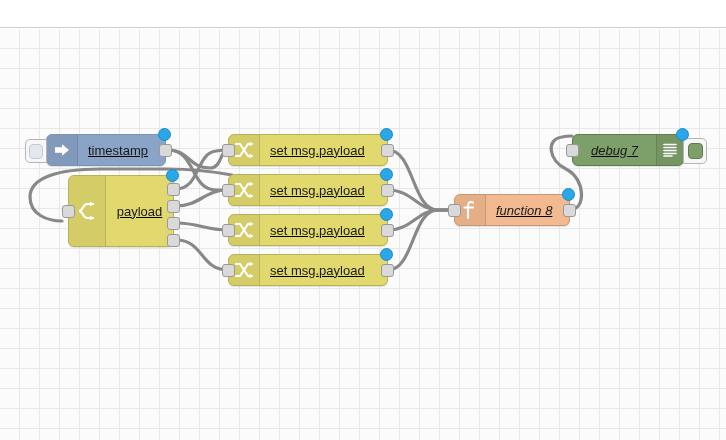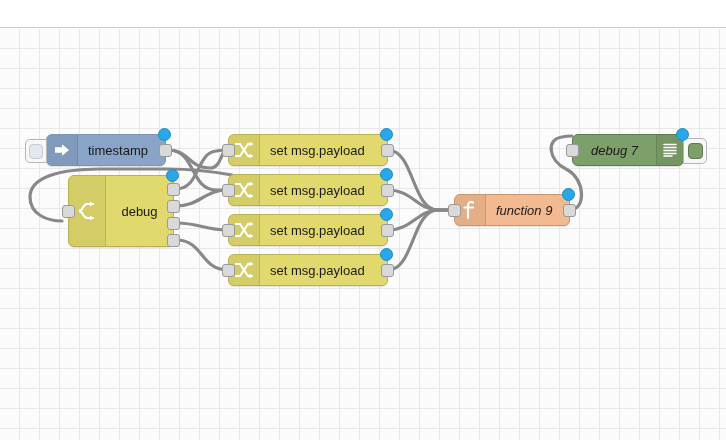--- a/index.html
+++ b/index.html
@@ -49,20 +49,21 @@
   
   .node {
     position: absolute;
     box-sizing: border-box;
     border: 1px solid #999999;
     border-radius: 6px;
     height: 32px;
     display: flex;
     align-items: stretch;
     box-shadow: 0 1px 1px rgba(0,0,0,0.10);
+    text-decoration: underline;
   }
   .node .icon-box {
     width: 30px;
     display: flex;
     align-items: center;
     justify-content: center;
     border-right: 1px solid rgba(0,0,0,0.12);
     border-radius: 5px 0 0 5px;
     background: rgba(0,0,0,0.06);
     flex: 0 0 auto;
@@ -209,21 +210,21 @@
     </div>
 
     <div class="node switch" style="left:68px; top:146px; width:106px; height:72px;">
       <div class="icon-box" style="width:36px;">
         <svg class="glyph" width="20" height="22" viewBox="0 0 20 22">
           <path d="M16 4 H10 C6 4 6 11 2 11 C6 11 6 18 10 18 H16" fill="none" stroke="#ffffff" stroke-width="2.2" stroke-linecap="round"></path>
           <path d="M13 1.5 L16.5 4 L13 6.5 Z" fill="#ffffff"></path>
           <path d="M13 15.5 L16.5 18 L13 20.5 Z" fill="#ffffff"></path>
         </svg>
       </div>
-      <div class="label center">debug</div>
+      <div class="label center">payload</div>
       <div class="port in" style="top:29px;"></div>
       <div class="port out" style="top:7px;"></div>
       <div class="port out" style="top:24px;"></div>
       <div class="port out" style="top:41px;"></div>
       <div class="port out" style="top:58px;"></div>
       <div class="bluedot" style="right:-6px; top:-7px;"></div>
     </div>
 
     <div class="node change" style="left:228px; top:105px; width:160px;">
       <div class="icon-box">
@@ -285,21 +286,21 @@
       <div class="bluedot" style="right:-6px; top:-7px;"></div>
     </div>
 
     <div class="node function" style="left:454px; top:165px; width:116px;">
       <div class="icon-box">
         <svg class="glyph" width="18" height="20" viewBox="0 0 18 20">
           <path d="M12 2.5 C9 1 7 2.5 7 6 L7 18" fill="none" stroke="#ffffff" stroke-width="2.1" stroke-linecap="round"></path>
           <path d="M3.5 7.5 H12" fill="none" stroke="#ffffff" stroke-width="2.1" stroke-linecap="round"></path>
         </svg>
       </div>
-      <div class="label italic">function 9</div>
+      <div class="label italic">function 8</div>
       <div class="port in" style="top:9px;"></div>
       <div class="port out" style="top:9px;"></div>
       <div class="bluedot" style="right:-6px; top:-7px;"></div>
     </div>
 
     <div class="node debug" style="left:572px; top:105px; width:112px;">
       <div class="label italic center">debug 7</div>
       <div class="icon-box right" style="width:26px;">
         <svg class="glyph" width="16" height="16" viewBox="0 0 16 16">
           <g stroke="#ffffff" stroke-width="1.6" stroke-linecap="round">

